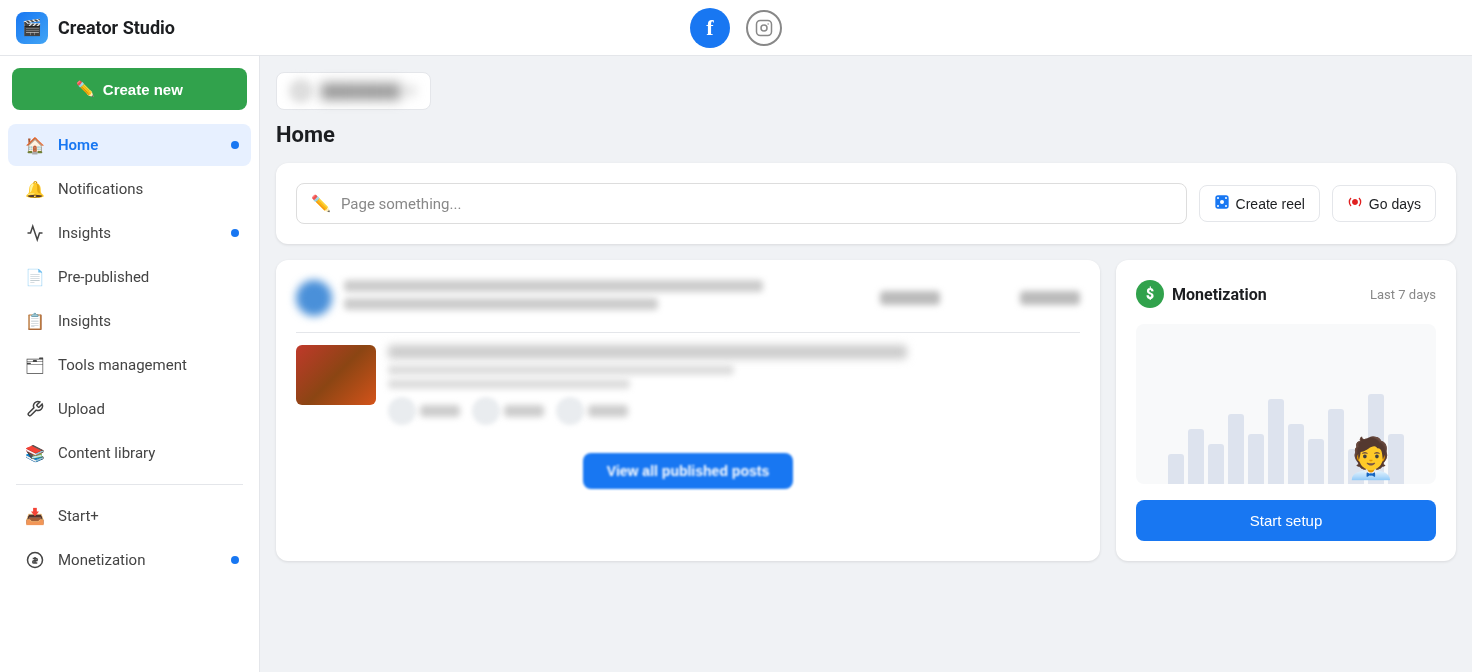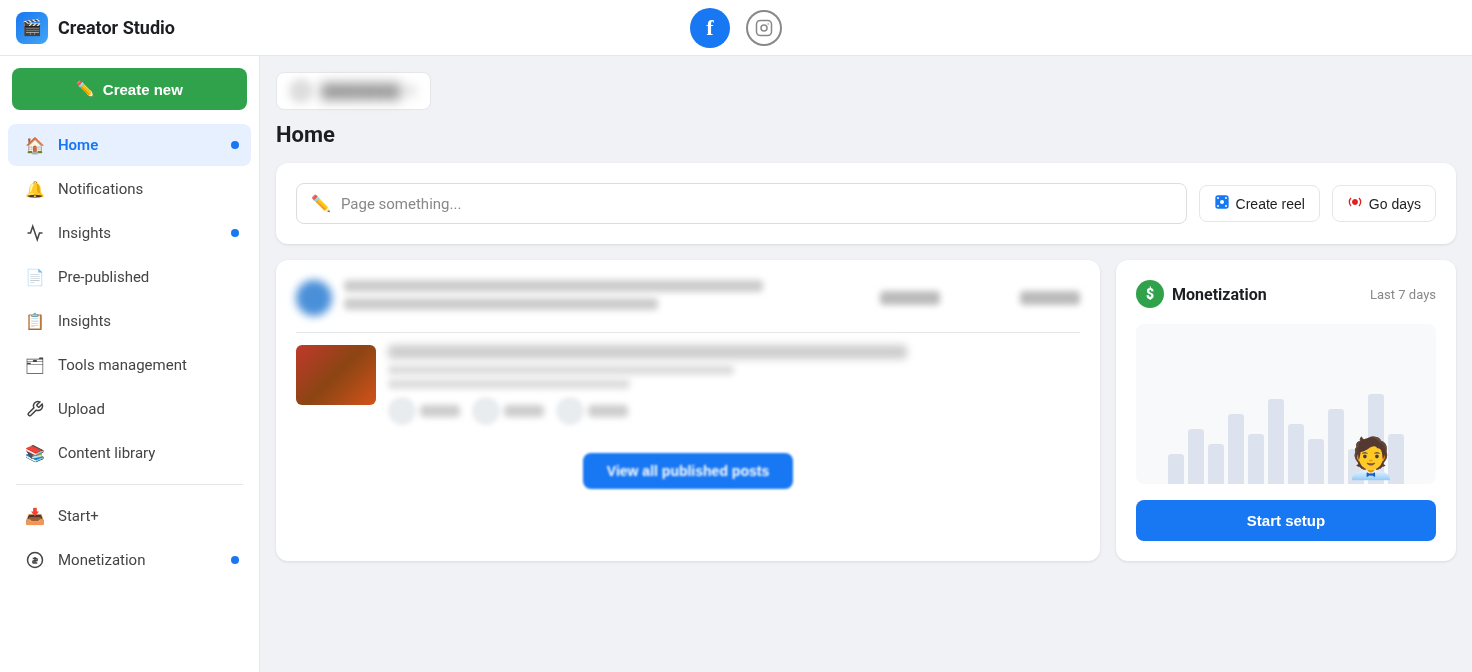--- a/index.html
+++ b/index.html
@@ -434,21 +434,21 @@
     }
     .start-setup-btn {
       display: block;
       width: 100%;
       background: #1877f2;
       color: white;
       border: none;
       border-radius: 8px;
       padding: 12px;
       font-size: 15px;
-      font-weight: 700;
+      font-weight: 400;
       cursor: pointer;
       text-align: center;
     }
   </style>
 </head>
 <body>
 
 <header class="header">
   <div class="header-logo">
     <div class="logo-icon">🎬</div>

